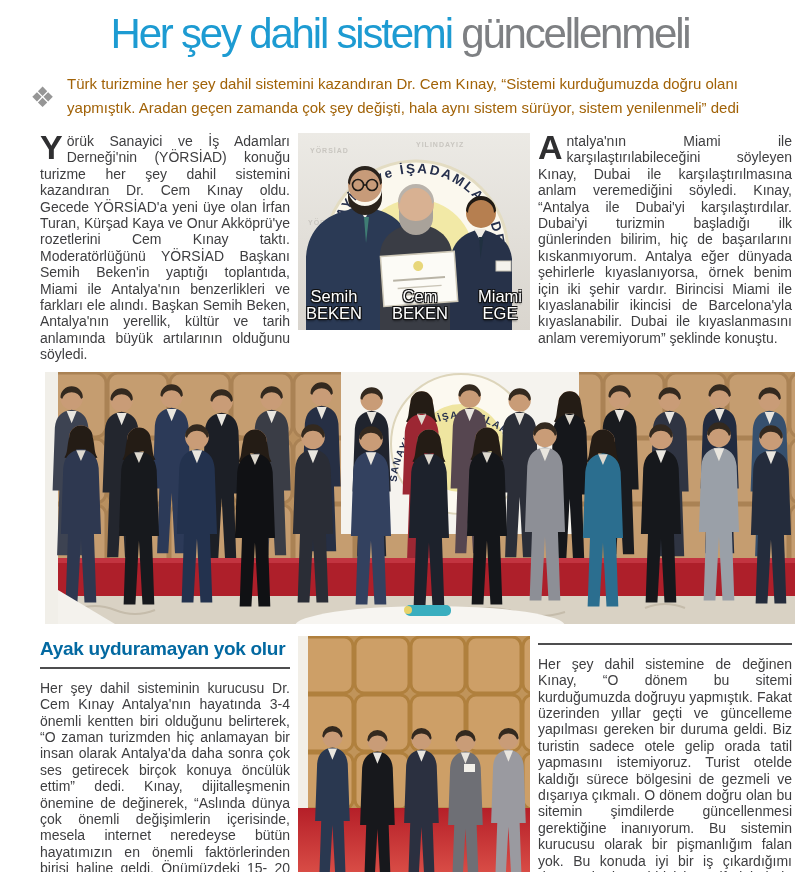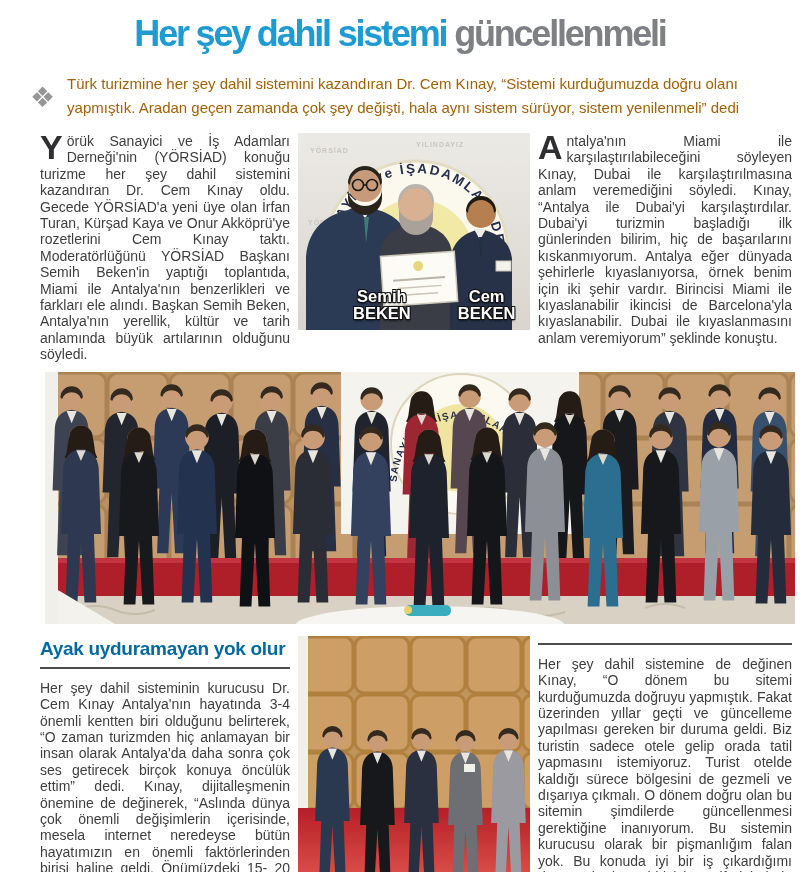--- a/index.html
+++ b/index.html
@@ -1,41 +1,41 @@
 <!DOCTYPE html>
 <html><head>
 <meta charset="utf-8">
 <style>
   html,body{margin:0;padding:0;background:#fff;}
   .page{position:relative;width:800px;height:872px;background:#fff;overflow:hidden;
         font-family:"Liberation Sans",sans-serif;color:#3e3e40;}
   
   .masthead{padding-top:6px;text-align:center;}
-  .headline{font-size:36px;font-weight:bold;letter-spacing:-2.2px;line-height:56px;margin:0;white-space:nowrap;}
+  .headline{font-size:42px;font-weight:normal;letter-spacing:-2.2px;line-height:56px;margin:0;white-space:nowrap;}
   .headline .hl-blue{color:#1d9bd2;}
   .headline .hl-gray{color:#7e8083;}
   .deck-row{display:flex;align-items:flex-start;margin:10px 40px 0 30px;}
   .deck-icon{font-size:28px;color:#969696;line-height:28px;margin:12px 12px 0 0;flex:0 0 auto;}
   .deck{font-size:15px;line-height:24px;color:#a16207;text-align:left;flex:1;}
   
   .grid{display:grid;grid-template-columns:250px 232px 254px;column-gap:8px;padding:0 8px 0 40px;}
   .grid-top{margin-top:13px;}
   .grid-bottom{margin-top:12px;}
   .body-text{font-size:14px;line-height:16.4px;text-align:justify;color:#3e3e40;margin:0;}
   .dropcap{float:left;font-size:34px;line-height:27px;font-weight:bold;color:#2f2f31;padding:1px 4px 0 0;}
   
   .photo{position:relative;overflow:hidden;background:#e8e5e0;}
   .photo svg{display:block;}
   .photo-cert{width:232px;height:197px;}
   .photo-group{width:750px;height:252px;margin:9px 5px 0 45px;}
   .photo-five{width:232px;height:250px;}
   .captions{position:absolute;left:0;right:0;bottom:8px;display:flex;justify-content:space-between;
             padding:0 8px;pointer-events:none;}
-  .cap{font-weight:bold;font-size:16.5px;line-height:17px;color:#fff;text-align:center;
-       text-shadow:-1px -1px 0 #111,1px -1px 0 #111,-1px 1px 0 #111,1px 1px 0 #111,0 2px 2px rgba(0,0,0,.6);padding-left:47px;}
+  .cap{font-weight:normal;font-size:16.5px;line-height:17px;color:#fff;text-align:center;
+       text-shadow:-1px -1px 0 #111,1px -1px 0 #111,-1px 1px 0 #111,1px 1px 0 #111,0 2px 2px rgba(0,0,0,.6);}
   
   .sec-headline{font-size:19px;font-weight:bold;color:#0369a1;margin:2px 0 0 0;letter-spacing:-.3px;white-space:nowrap;}
   .sec-rule{border:none;border-top:2px solid #4d4d4f;margin:7px 0 11px 0;}
   .wm{font-size:7px;fill:#c9c6c0;font-weight:bold;letter-spacing:1px;}
 </style>
 </head>
 <body>
 
 <svg width="0" height="0" style="position:absolute" aria-hidden="true">
   <defs>

